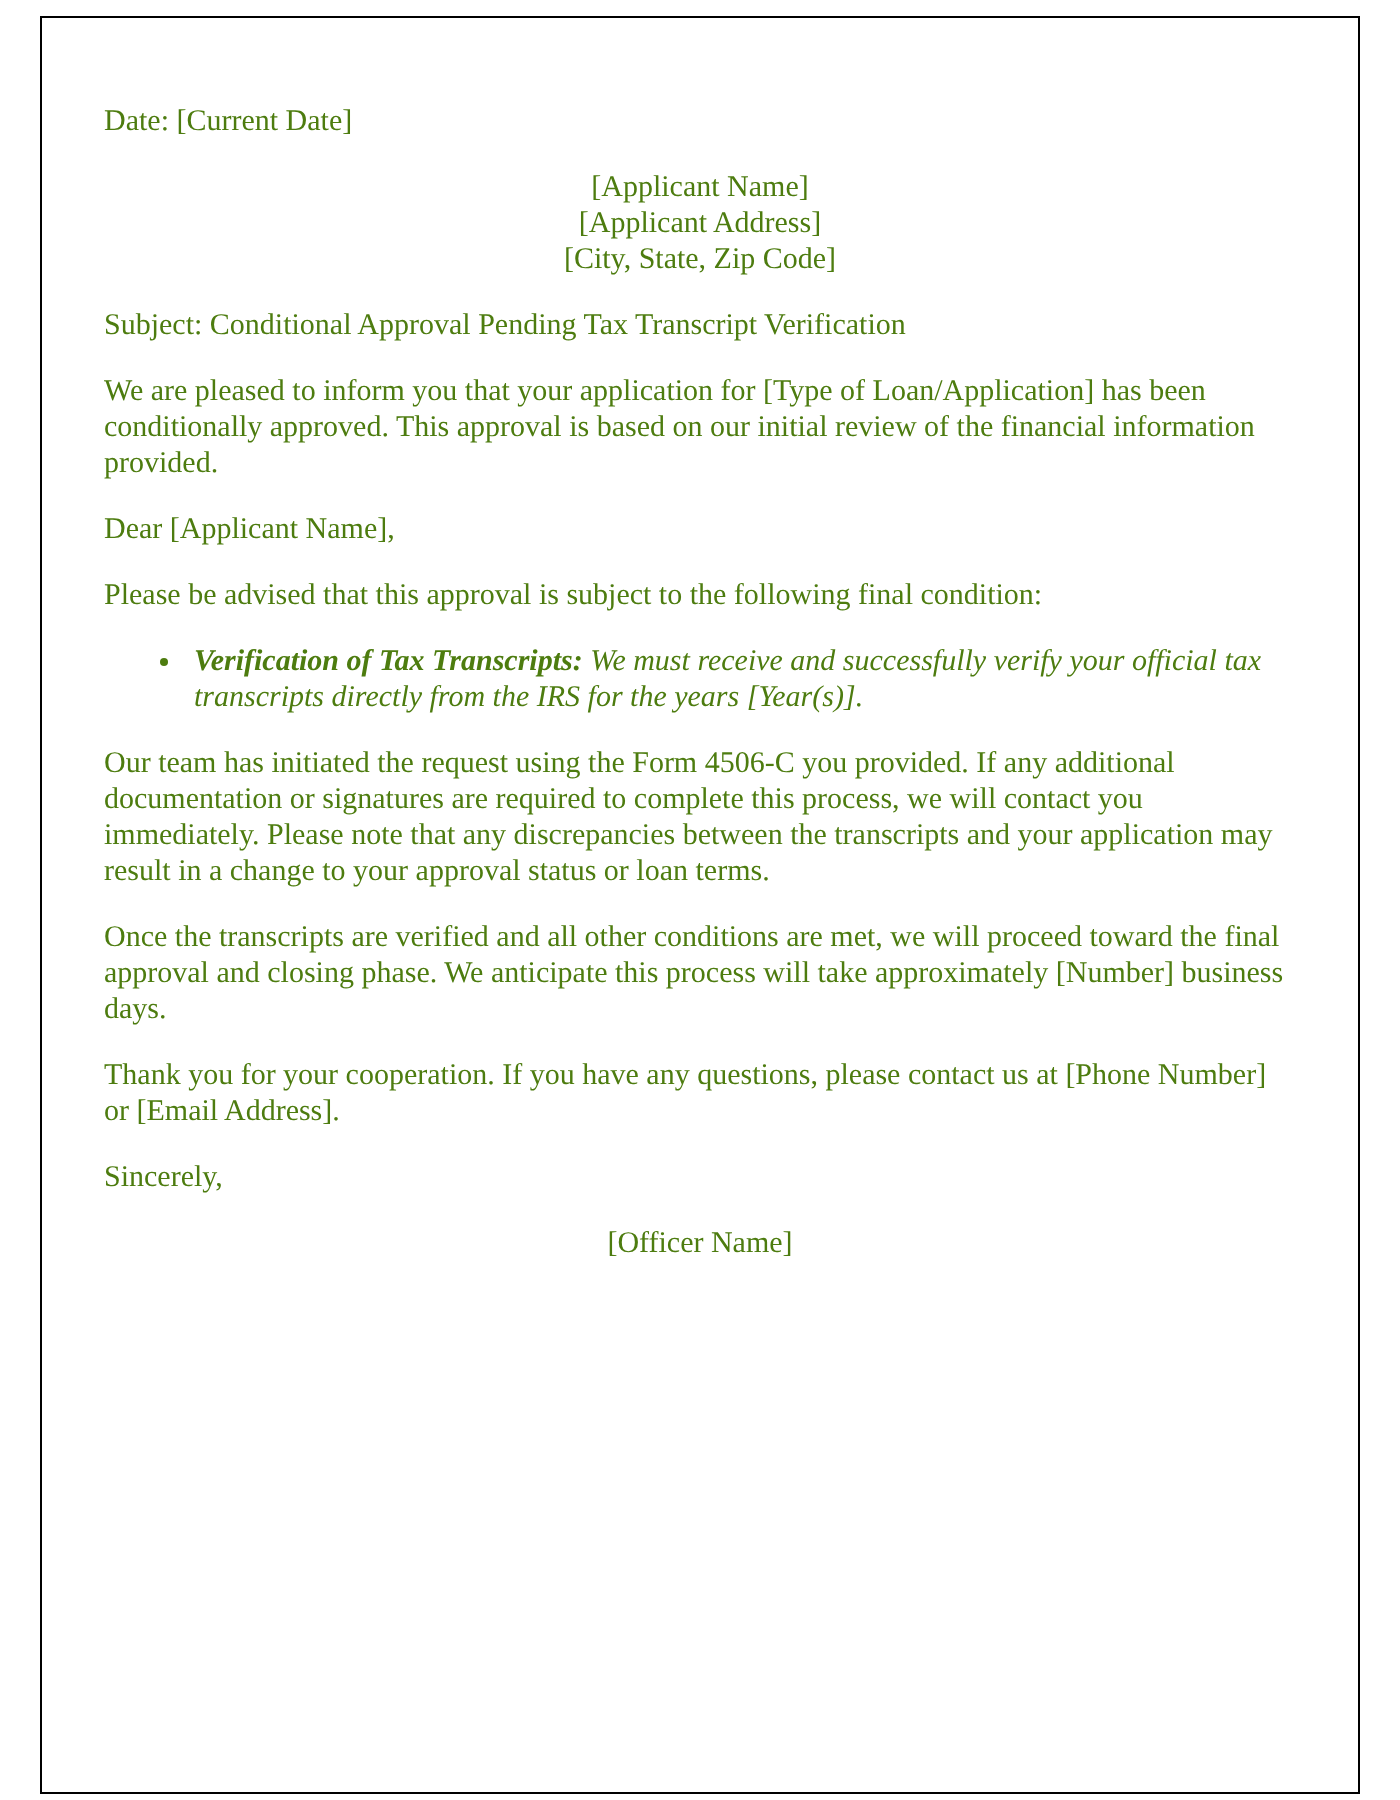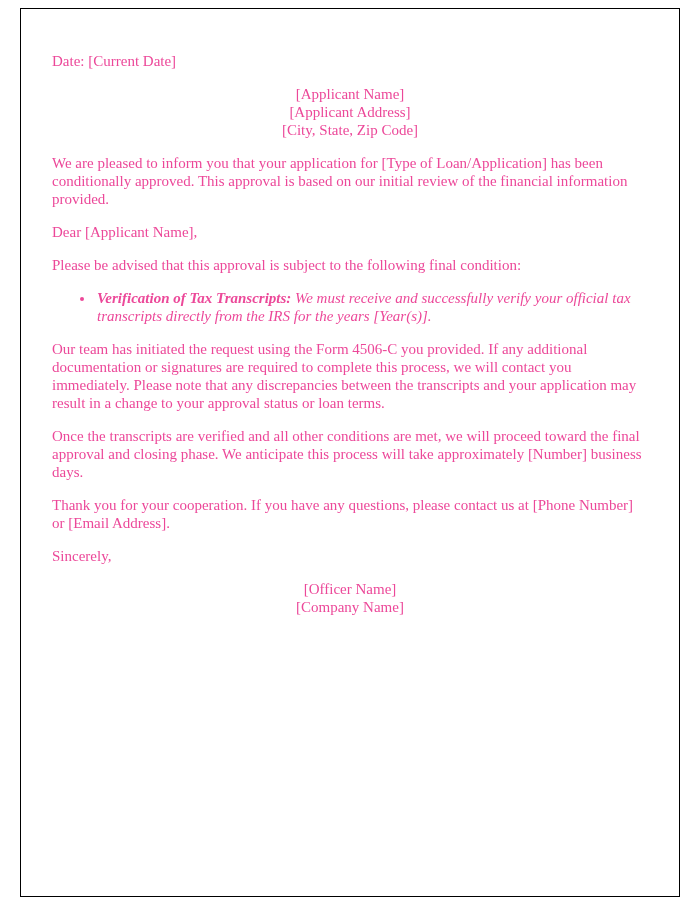--- a/index.html
+++ b/index.html
@@ -12,21 +12,21 @@
   .page {
     width: 660px;
     height: 889px;
     margin: 8px 20px 3px 20px;
     border: 1px solid #000000;
     background: #ffffff;
     padding: 43px 31px 30px 31px;
     font-family: "Liberation Serif", "DejaVu Serif", serif;
     font-size: 15px;
     line-height: 18px;
-    color: #ec4899;
+    color: #4d7c0f;
     overflow: hidden;
   }
   .page p {
     margin: 0 0 15px 0;
   }
   .block {
     margin: 0 0 15px 0;
     text-align: center;
   }
   .block div {
@@ -50,20 +50,21 @@
 <div class="page">
 
   <p>Date: [Current Date]</p>
 
   <div class="block">
     <div>[Applicant Name]</div>
     <div>[Applicant Address]</div>
     <div>[City, State, Zip Code]</div>
   </div>
 
+  <p>Subject: Conditional Approval Pending Tax Transcript Verification</p>
 
   <p>We are pleased to inform you that your application for [Type of Loan/Application] has been conditionally approved. This approval is based on our initial review of the financial information provided.</p>
 
   <p>Dear [Applicant Name],</p>
 
   <p>Please be advised that this approval is subject to the following final condition:</p>
 
   <ul class="conditions">
     <li><strong>Verification of Tax Transcripts:</strong><span> We must receive and successfully verify your official tax transcripts directly from the IRS for the years [Year(s)].</span></li>
   </ul>
@@ -71,16 +72,15 @@
   <p>Our team has initiated the request using the Form 4506-C you provided. If any additional documentation or signatures are required to complete this process, we will contact you immediately. Please note that any discrepancies between the transcripts and your application may result in a change to your approval status or loan terms.</p>
 
   <p>Once the transcripts are verified and all other conditions are met, we will proceed toward the final approval and closing phase. We anticipate this process will take approximately [Number] business days.</p>
 
   <p>Thank you for your cooperation. If you have any questions, please contact us at [Phone Number] or [Email Address].</p>
 
   <p>Sincerely,</p>
 
   <div class="block">
     <div>[Officer Name]</div>
-    <div>[Company Name]</div>
   </div>
 
 </div>
 
 </body></html>

